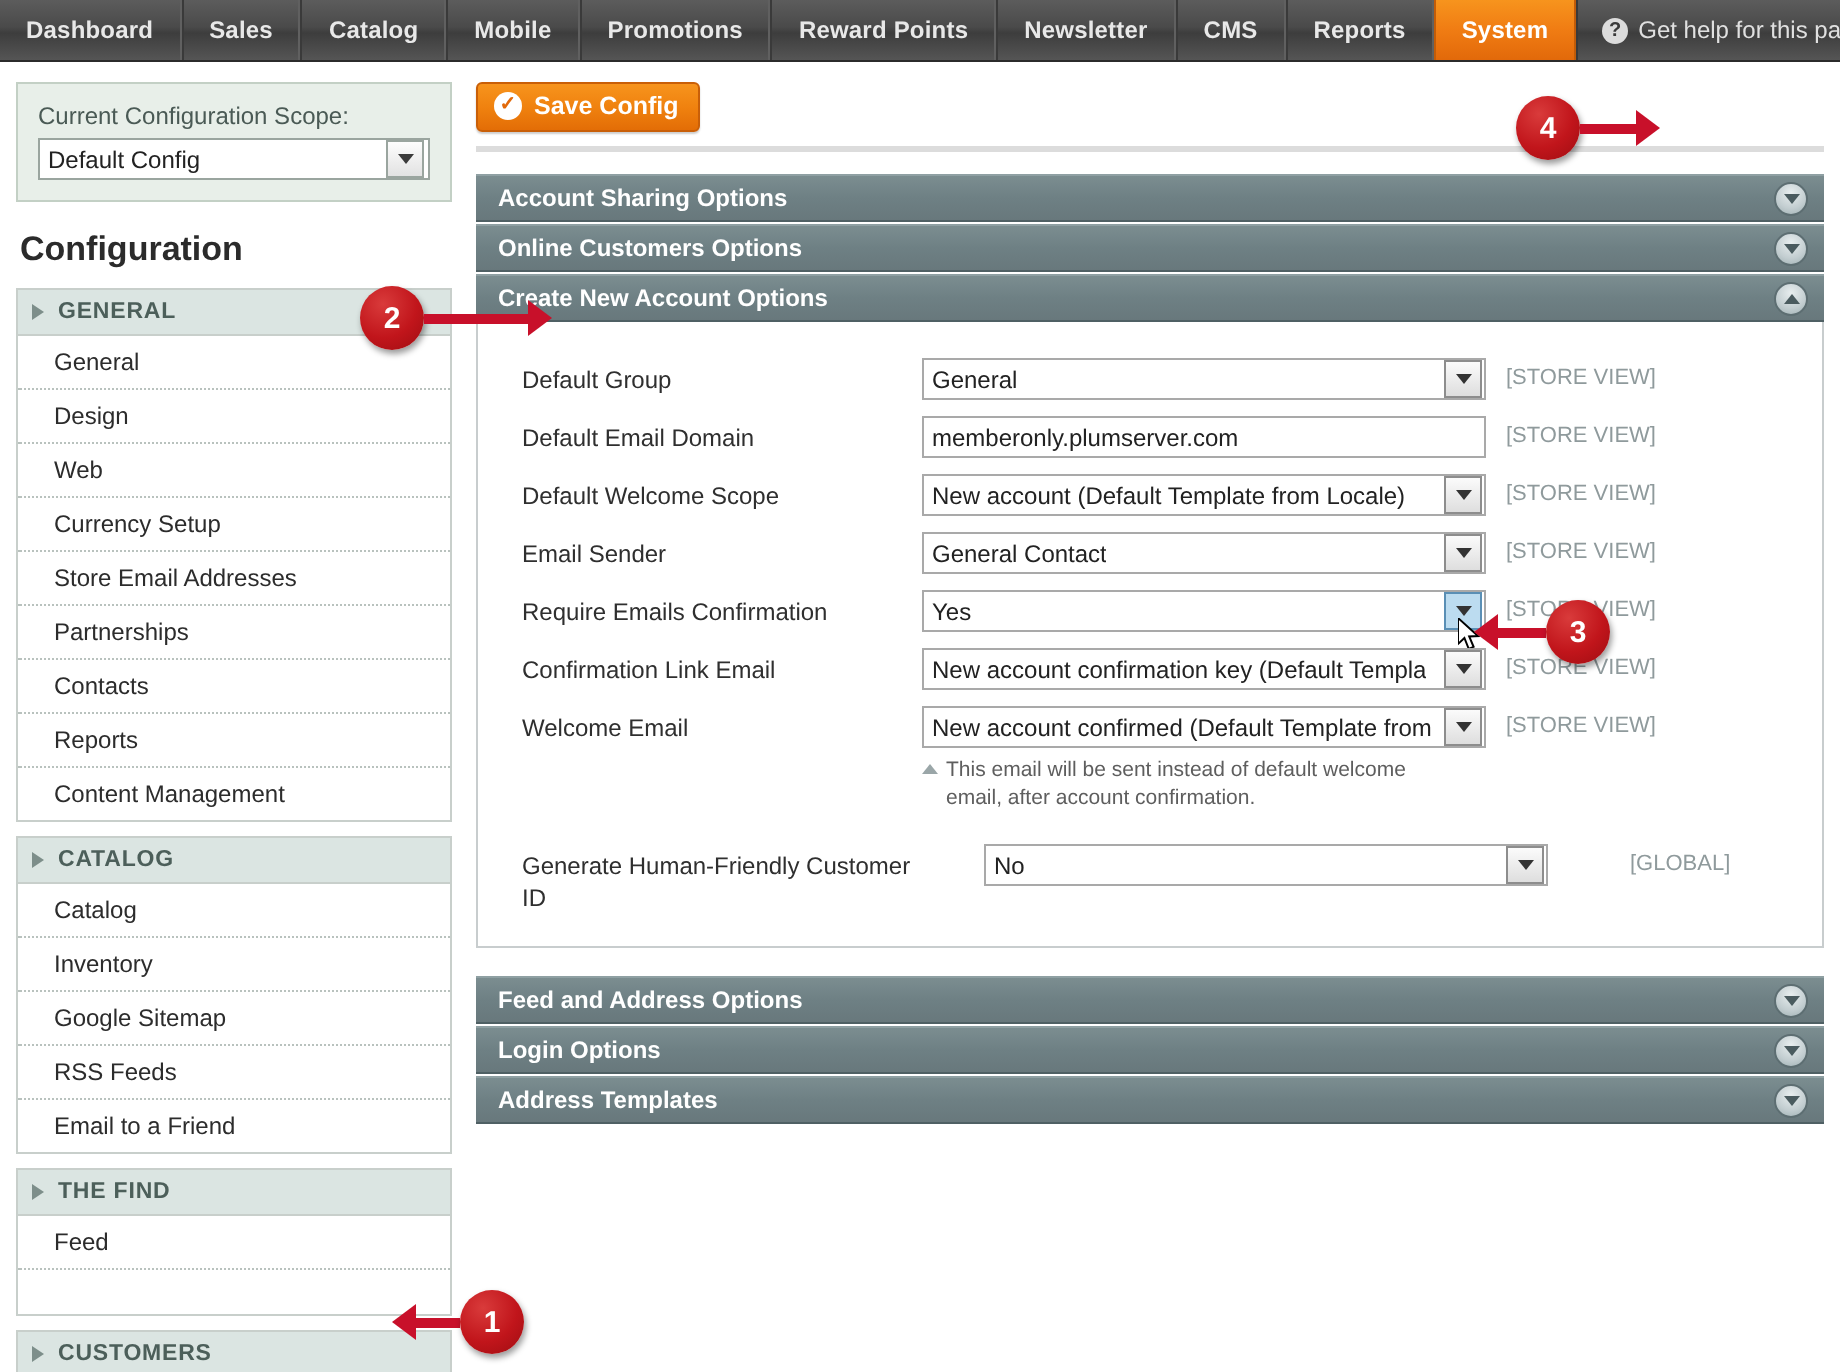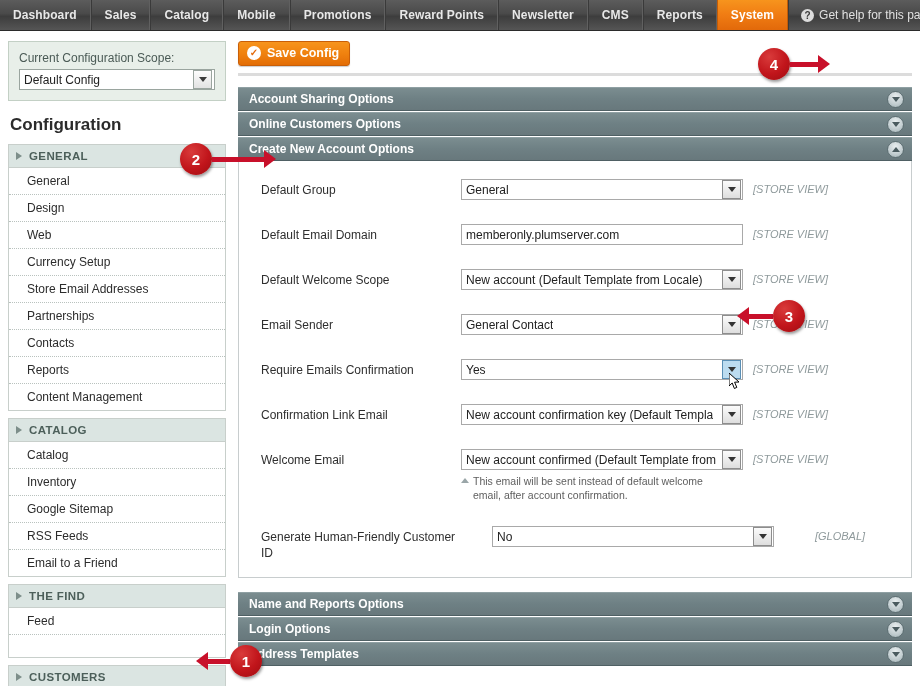--- a/index.html
+++ b/index.html
@@ -271,21 +271,21 @@
     border: 1px solid #c8cdce;
     border-top: none;
     background: #fff;
     padding: 18px 0 16px 0;
     margin-bottom: 14px;
   }
 
   .field-row {
     display: flex;
     align-items: flex-start;
-    margin-bottom: 24px;
+    margin-bottom: 8px;
     padding-left: 22px;
   }
   .field-row:last-child { margin-bottom: 0; gap: 31px; }
   .field-label {
     width: 200px;
     flex: none;
     font-size: 12px;
     color: #2f2f2f;
     padding-top: 3px;
     line-height: 16px;
@@ -343,21 +343,20 @@
   }
   .sel.focused .sel-btn {
     background: #bcdcf0;
     border-color: #5a8fb5;
   }
   .scope-tag {
     color: #8f9a9c;
     font-size: 11px;
     padding: 4px 0 0 10px;
     white-space: nowrap;
-    font-style: italic;
   }
   .note {
     display: flex;
     gap: 4px;
     margin-top: 4px;
     font-size: 10.5px;
     color: #5e5e5e;
     line-height: 14px;
     width: 270px;
   }
@@ -640,21 +639,21 @@
                 <span class="caret"></span>
               </span>
           </div>
         </div>
         <div class="scope-tag">[GLOBAL]</div>
       </div>
 
     </div>
 
     <div class="acc-head">
-      <span>Name and Reports Options</span>
+      <span>Feed and Address Options</span>
       <span class="circ">
           <span class="cdown"></span>
         </span>
     </div>
     <div class="acc-head">
       <span>Login Options</span>
       <span class="circ">
           <span class="cdown"></span>
         </span>
     </div>

